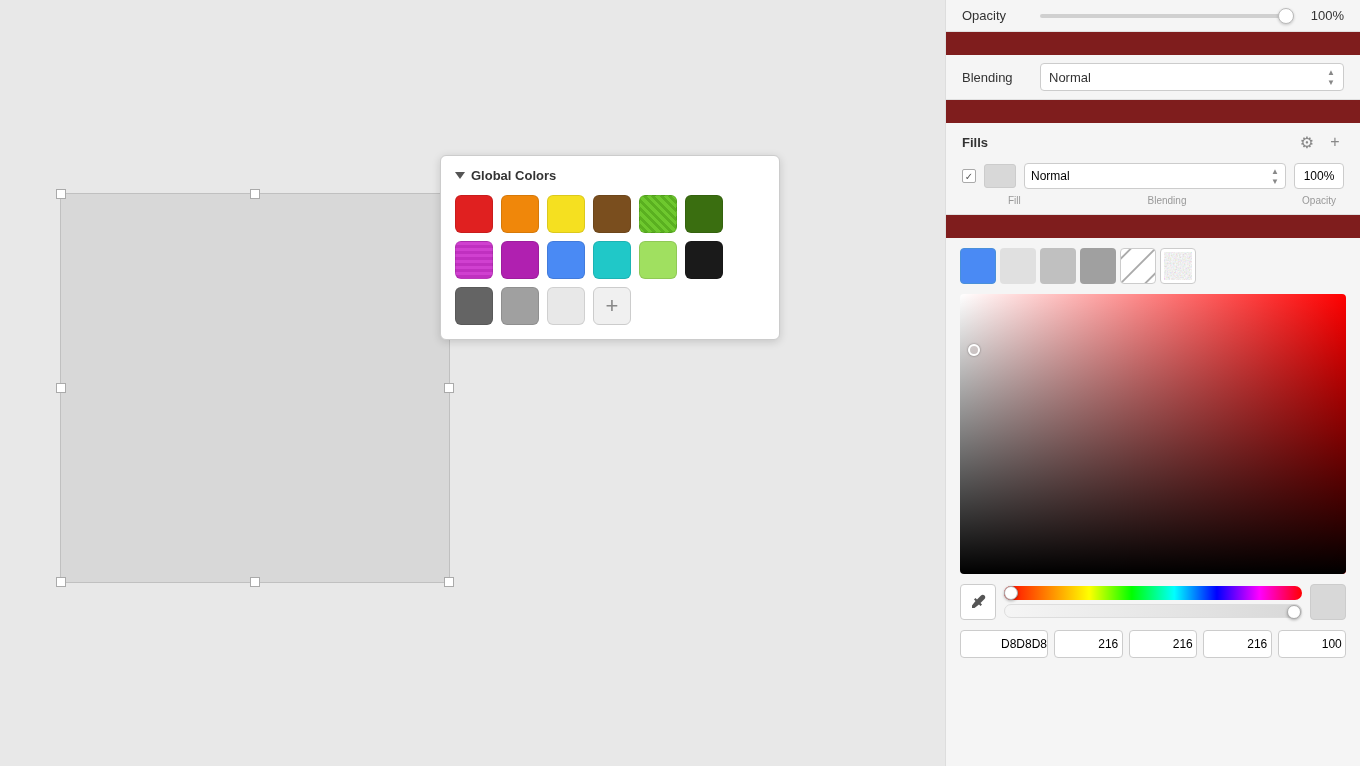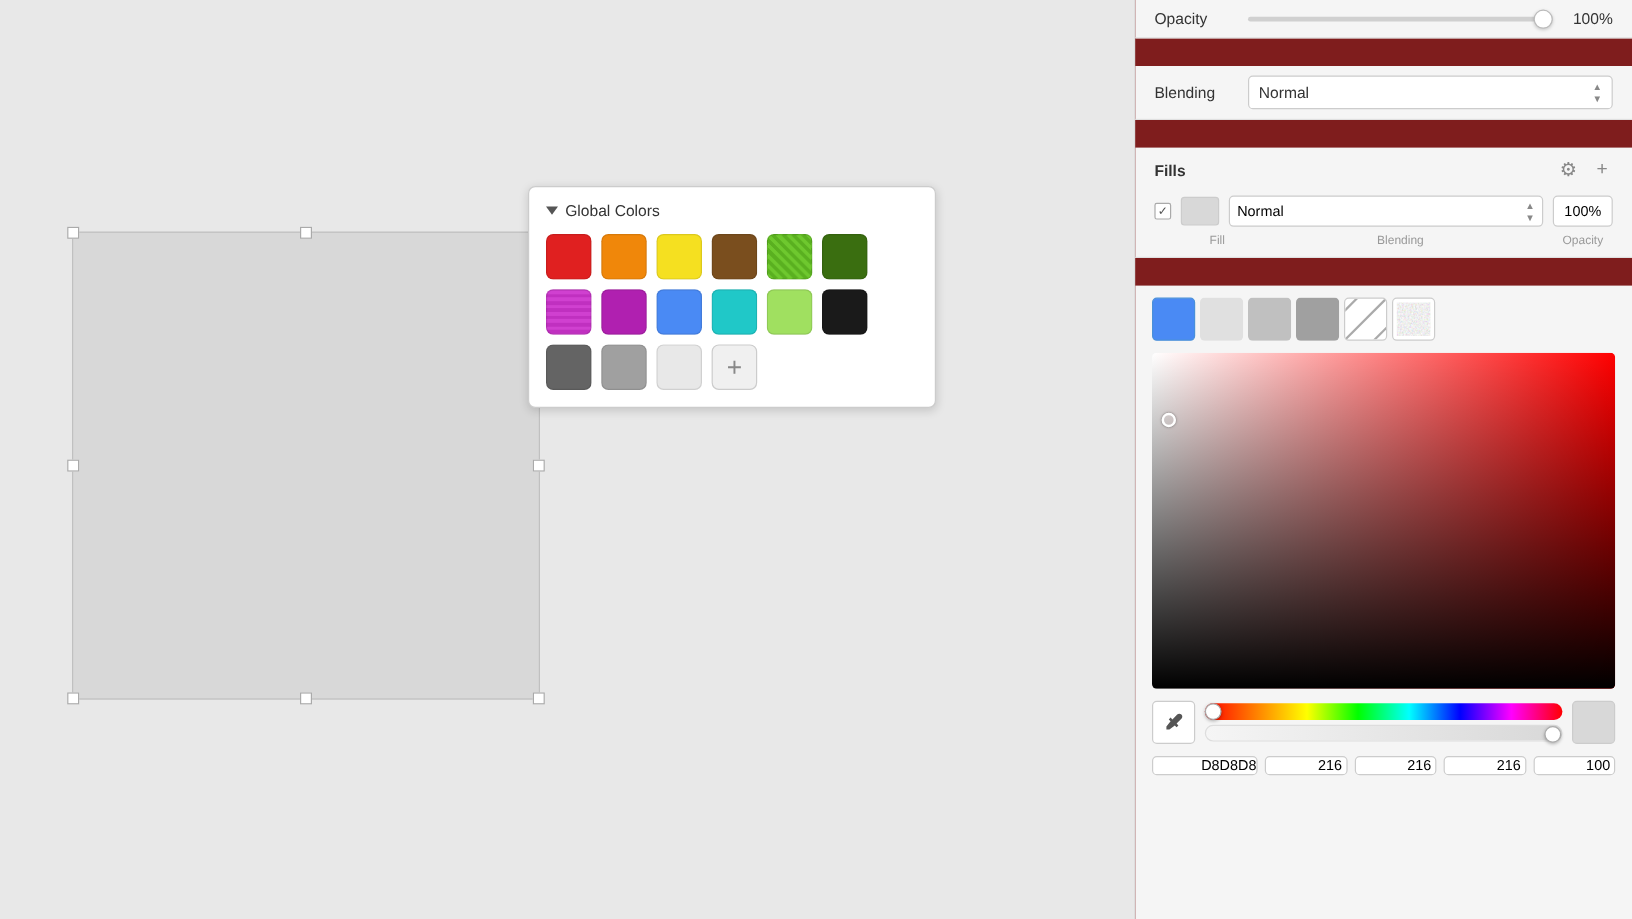--- a/index.html
+++ b/index.html
@@ -62,21 +62,21 @@
       width: 340px;
       box-shadow: 0 2px 8px rgba(0,0,0,0.15);
     }
 
     .global-colors-header {
       display: flex;
       align-items: center;
       gap: 6px;
       margin-bottom: 12px;
       font-size: 13px;
-      font-weight: 400;
+      font-weight: 700;
       color: #333;
     }
 
     .global-colors-header .triangle {
       width: 0;
       height: 0;
       border-left: 5px solid transparent;
       border-right: 5px solid transparent;
       border-top: 7px solid #555;
     }
@@ -481,21 +481,21 @@
 
     
     .values-row {
       display: flex;
       gap: 6px;
       margin-bottom: 4px;
     }
 
     .value-input {
       flex: 1;
-      height: 16px;
+      height: 28px;
       border: 1px solid #ccc;
       border-radius: 4px;
       background: white;
       text-align: center;
       font-size: 12px;
       display: flex;
       align-items: center;
       justify-content: center;
       padding-left: 40px;
     }

